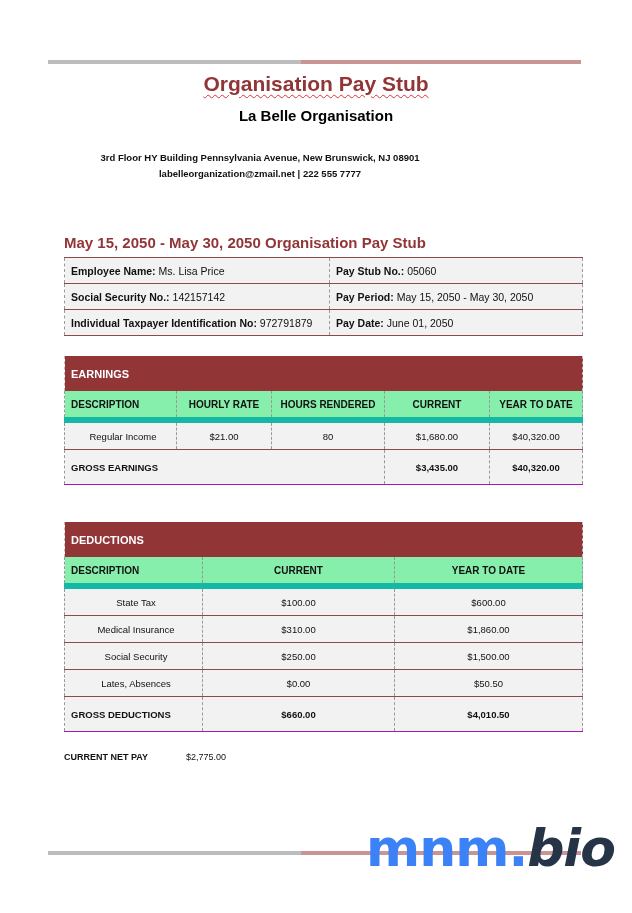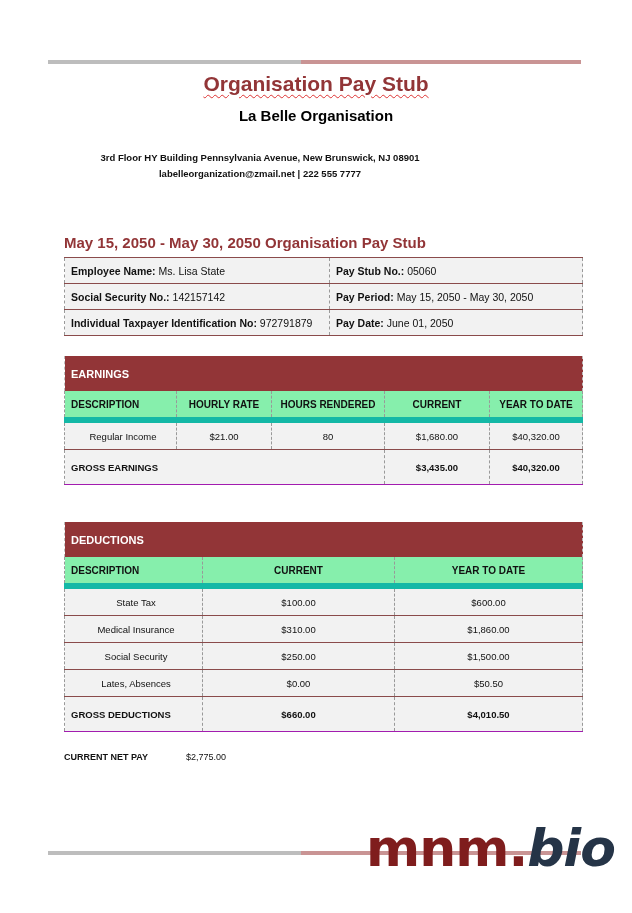--- a/index.html
+++ b/index.html
@@ -42,21 +42,21 @@
   .total td { background:#f2f2f2; height:32px; text-align:center; font-weight:bold; font-size:9.5px;
               border-top:1px solid #8a4b4b; border-bottom:1px solid #a21caf; }
   .total td.l { text-align:left; padding-left:6px; }
 
   .net { position:absolute; left:64px; top:750px; font-size:9px; line-height:15px; }
   .net .lbl { display:inline-block; width:122px; font-weight:bold; }
   .net .val { display:inline-block; }
 
   .wm { position:absolute; left:366px; top:818px; font-size:52px; font-weight:bold; font-family:"DejaVu Sans", sans-serif;
         letter-spacing:-1px; line-height:60px; }
-  .wm .mnm { color:#7f1d1d; }
+  .wm .mnm { color:#3b82f6; }
   .wm .bio { color:#253447; font-style:italic; }
 </style>
 </head>
 <body>
 
 <div class="topbar">
     <div class="grey"></div>
     <div class="rose"></div>
   </div>
 
@@ -65,21 +65,21 @@
 <div class="addr">
   <div>3rd Floor HY Building Pennsylvania Avenue, New Brunswick, NJ 08901</div>
   <div>labelleorganization@zmail.net | 222 555 7777</div>
 </div>
 
 <div class="period-title">May 15, 2050 - May 30, 2050 Organisation Pay Stub</div>
 
 <table class="info">
   <tbody>
       <tr>
-    <td style="width:252px"><b>Employee Name:</b> <span>Ms. Lisa State</span></td>
+    <td style="width:252px"><b>Employee Name:</b> <span>Ms. Lisa Price</span></td>
     <td><b>Pay Stub No.:</b> <span>05060</span></td>
   </tr>
   <tr>
     <td><b>Social Security No.:</b> <span>142157142</span></td>
     <td><b>Pay Period:</b> <span>May 15, 2050 - May 30, 2050</span></td>
   </tr>
   <tr>
     <td><b>Individual Taxpayer Identification No:</b> <span>972791879</span></td>
     <td><b>Pay Date:</b> <span>June 01, 2050</span></td>
   </tr>

